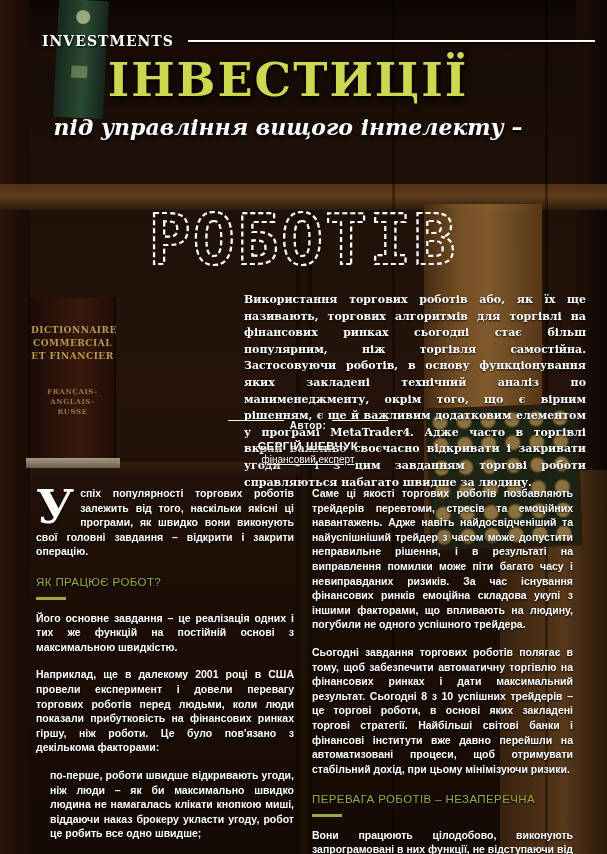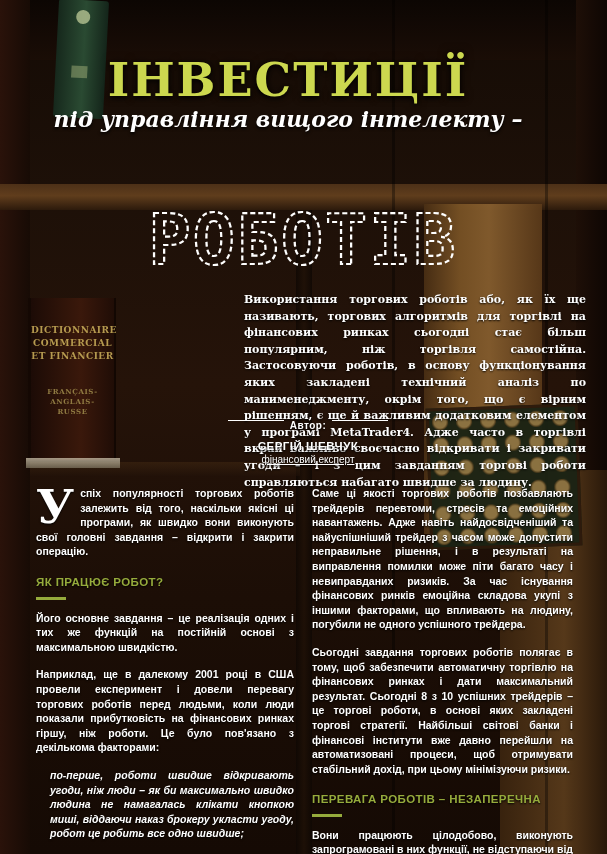--- a/index.html
+++ b/index.html
@@ -52,21 +52,21 @@
   .title-main{
     font-family:"DejaVu Serif",serif;font-weight:bold;font-size:46px;line-height:52px;
     color:#ccd84f;letter-spacing:2px;
     text-shadow:0 2px 4px rgba(0,0,0,.9),0 0 10px rgba(0,0,0,.6);
   }
   .title-sub{
     margin-top:6px;font-family:"DejaVu Serif",serif;font-weight:bold;font-size:33px;line-height:38px;
     color:#fff;letter-spacing:1px;text-shadow:0 2px 4px rgba(0,0,0,.9);
   }
   .title-script{
-    margin-top:0;font-family:"DejaVu Serif",serif;font-weight:bold;font-style:italic;font-size:22px;
+    margin-top:8px;font-family:"DejaVu Serif",serif;font-weight:bold;font-style:italic;font-size:22px;
     color:#fff;text-shadow:0 2px 3px rgba(0,0,0,.9);
   }
   .robotiv-svg{position:absolute;left:123px;top:192px;width:360px;height:96px;}
   
   .lead{
     position:absolute;left:244px;top:292px;width:342px;
     font-family:"DejaVu Serif",serif;font-weight:bold;
     font-size:11px;line-height:16.6px;color:#fff;text-align:justify;
     text-shadow:0 1px 2px rgba(0,0,0,.9);
   }
@@ -78,27 +78,27 @@
   .author .name{margin-top:9px;font-size:11.5px;font-weight:bold;letter-spacing:.5px;}
   .author .role{margin-top:2px;font-size:10px;text-decoration:underline;}
   
   .col{
     position:absolute;top:486px;color:#fff;font-size:10.5px;line-height:14.6px;font-weight:bold;
     text-align:justify;text-shadow:0 1px 2px rgba(0,0,0,.95);
   }
   .col-left{left:36px;width:258px;}
   .col-right{left:312px;width:261px;}
   .col p{margin:0 0 13px 0;}
-  .col p.indent{padding-left:14px;margin-bottom:12px;font-style:italic;}
+  .col p.indent{padding-left:14px;margin-bottom:12px;}
   .dropcap{
     float:left;font-family:"DejaVu Serif",serif;font-weight:bold;font-size:47px;line-height:38px;
     padding:2px 6px 0 0;color:#fff;
   }
   .heading{
-    margin:16px 0 0 0;font-size:11.5px;font-weight:bold;color:#96ab3c;letter-spacing:.4px;
+    margin:16px 0 0 0;font-size:11.5px;font-weight:normal;color:#96ab3c;letter-spacing:.4px;
     text-shadow:0 1px 2px #000;
   }
   .heading-bar{width:30px;height:3px;background:#96ab3c;margin:7px 0 11px 0;}
   
   .footer{
     position:absolute;left:36px;top:814px;font-family:"DejaVu Serif",serif;font-weight:bold;
     font-size:10px;color:#fff;text-shadow:0 1px 2px #000;letter-spacing:.3px;
   }
 </style>
 </head>
@@ -130,20 +130,24 @@
     </div>
     <div class="t2">
       <div>FRANÇAIS-</div>
       <div>ANGLAIS-</div>
       <div>RUSSE</div>
     </div>
   </div>
   <div class="bg book-pages"></div>
   <div class="bg coin-case"></div>
 
+  <div class="header">
+    <span class="label">INVESTMENTS</span>
+    <span class="rule"></span>
+  </div>
 
   <div class="title-wrap">
     <div class="title-main">ІНВЕСТИЦІЇ</div>
     <div class="title-script">під управління вищого інтелекту –</div>
   </div>
 
   <svg class="robotiv-svg" viewBox="0 0 360 96">
     <text x="180" y="72" text-anchor="middle" font-family="DejaVu Sans Mono, monospace" font-size="70" font-weight="bold" fill="none" stroke="#ffffff" stroke-width="2.2" stroke-dasharray="5 3" letter-spacing="2">РОБОТІВ</text>
   </svg>
 

